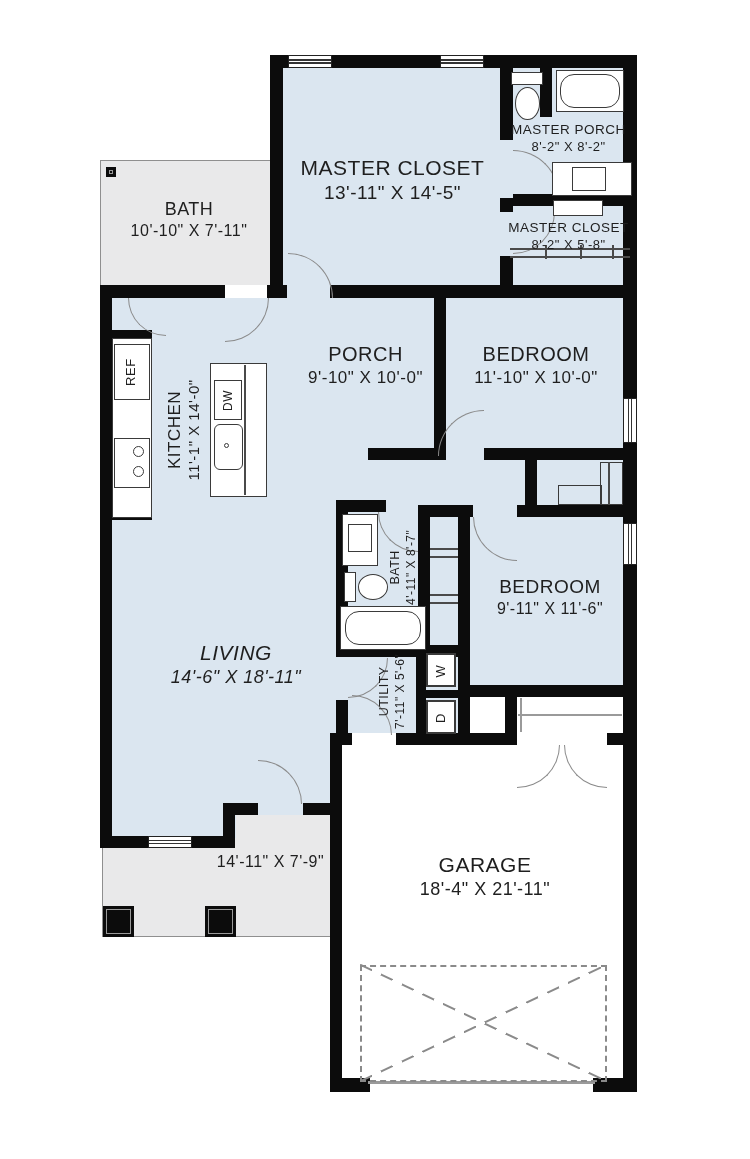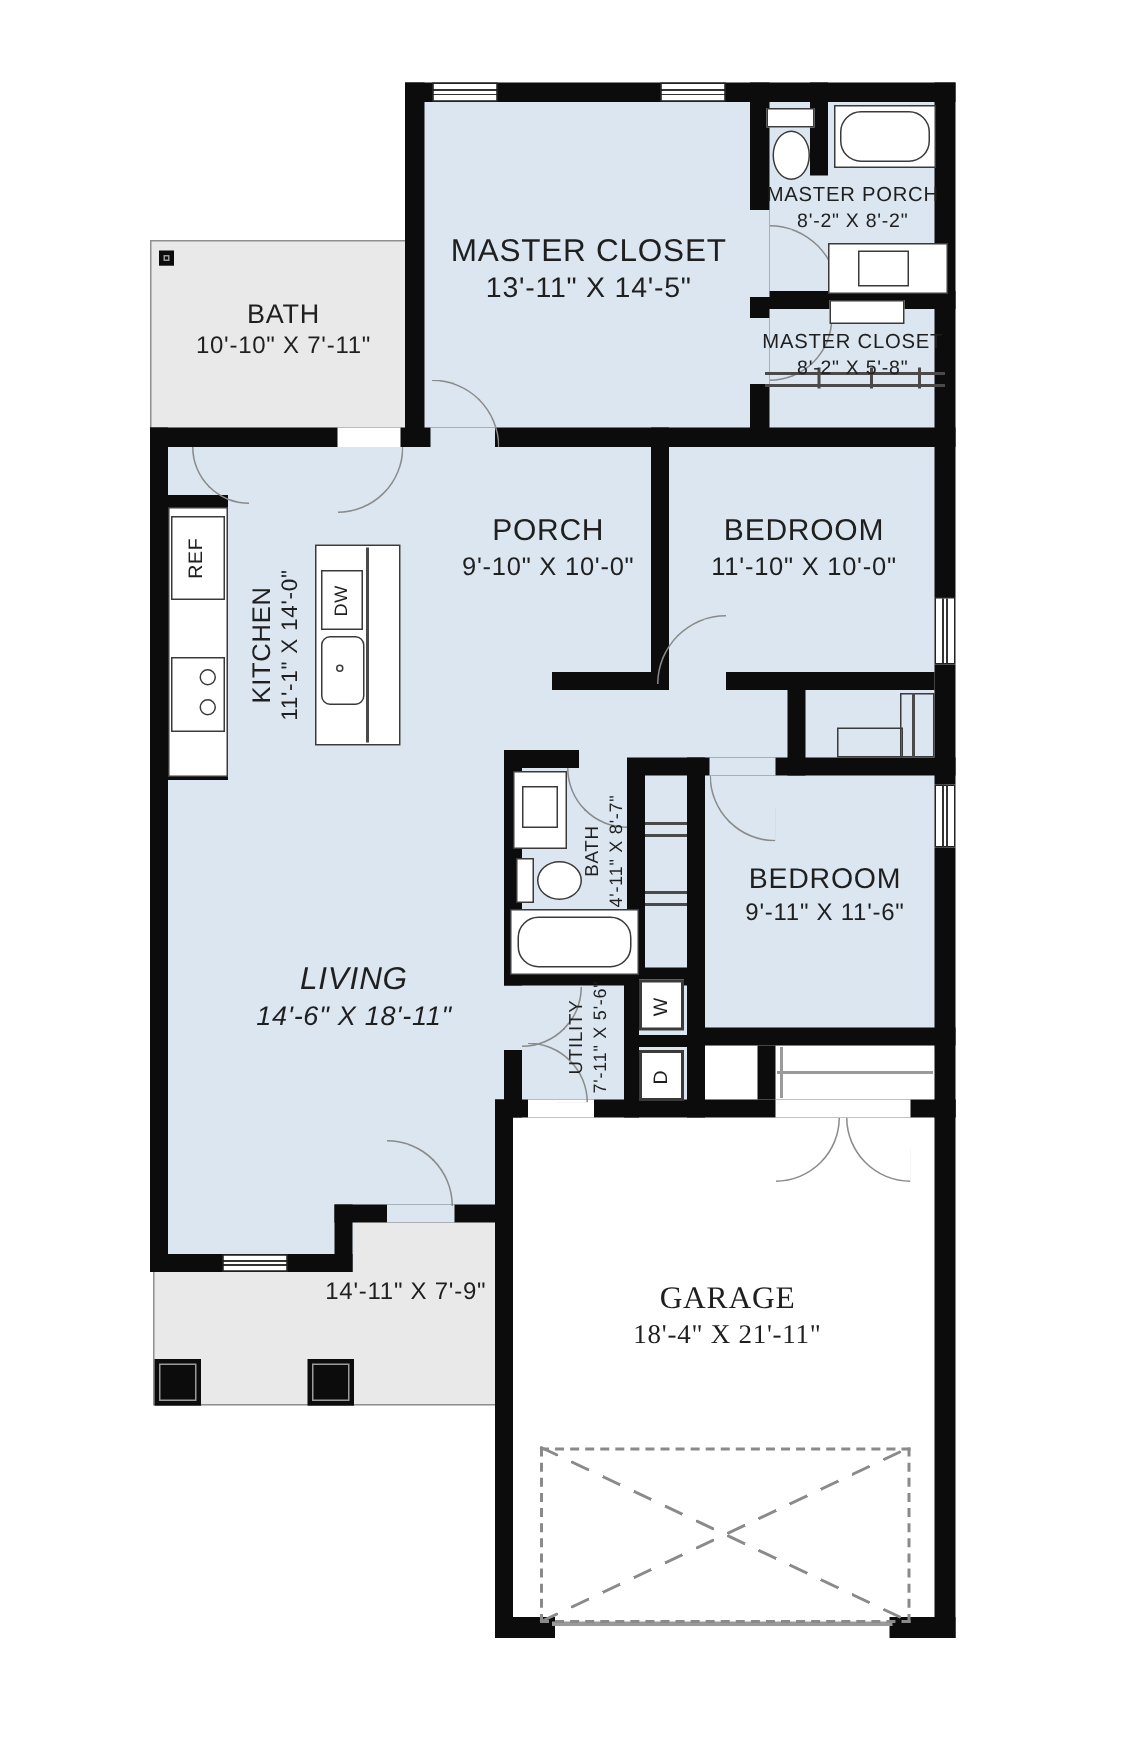--- a/index.html
+++ b/index.html
@@ -211,21 +211,21 @@
     <span class="nm">LIVING</span>
     <span class="dm" style="font-size:18px;">14'-6" X 18'-11"</span>
   </div>
   <div class="lbl rot" style="left:338px;top:676px;width:108px;font-size:12.5px;">
     <span class="nm">UTILITY</span>
     <span class="dm" style="font-size:12px;">7'-11" X 5'-6"</span>
   </div>
   <div class="lbl" style="left:178px;top:852px;width:185px;font-size:18px;">
     <span class="dm" style="font-size:16px;">14'-11" X 7'-9"</span>
   </div>
-  <div class="lbl" style="left:390px;top:852px;width:190px;font-size:21px;font-family:Liberation Serif, serif;">
+  <div class="lbl" style="left:390px;top:852px;width:190px;font-size:21px;">
     <span class="nm">GARAGE</span>
     <span class="dm" style="font-size:18px;">18'-4" X 21'-11"</span>
   </div>
 
   <div class="lbl rot" style="left:106px;top:364px;width:50px;font-size:13px;">
     <span>REF</span>
   </div>
   <div class="lbl rot" style="left:212px;top:393px;width:32px;font-size:12px;">
     <span>DW</span>
   </div>

